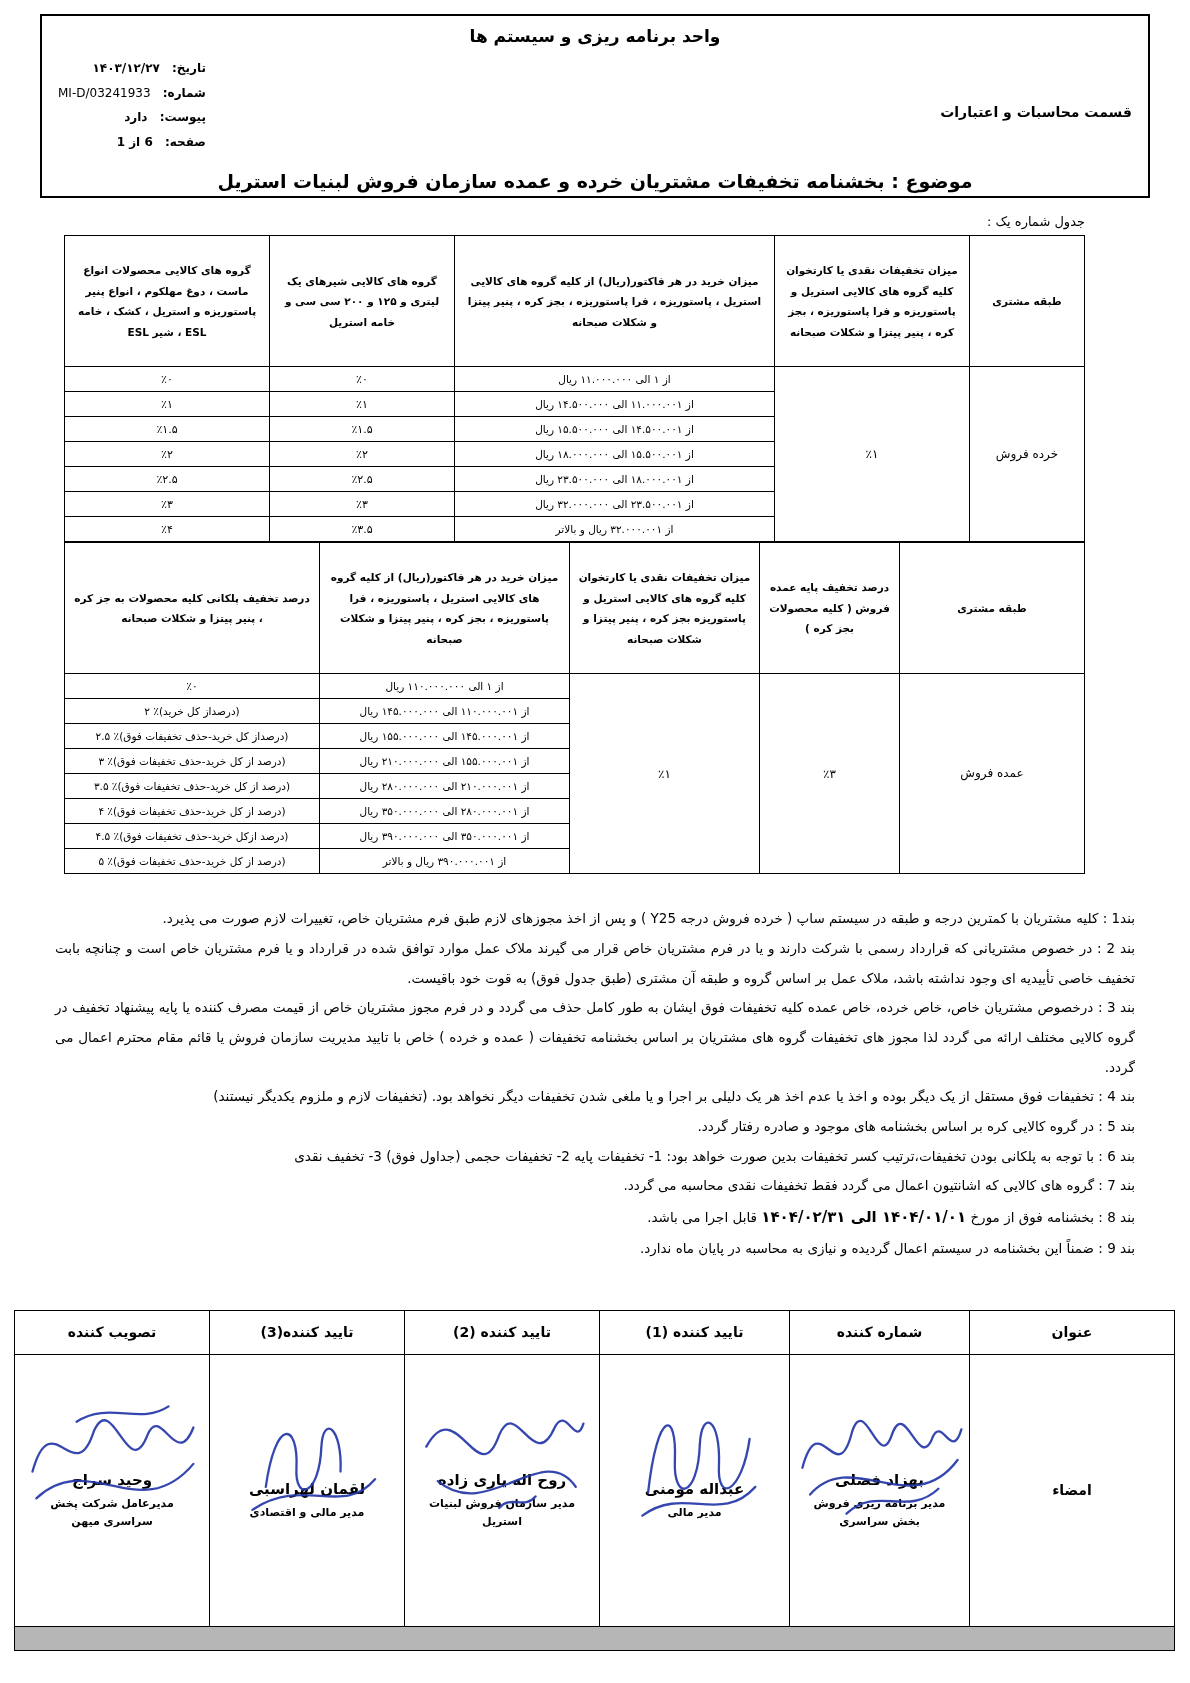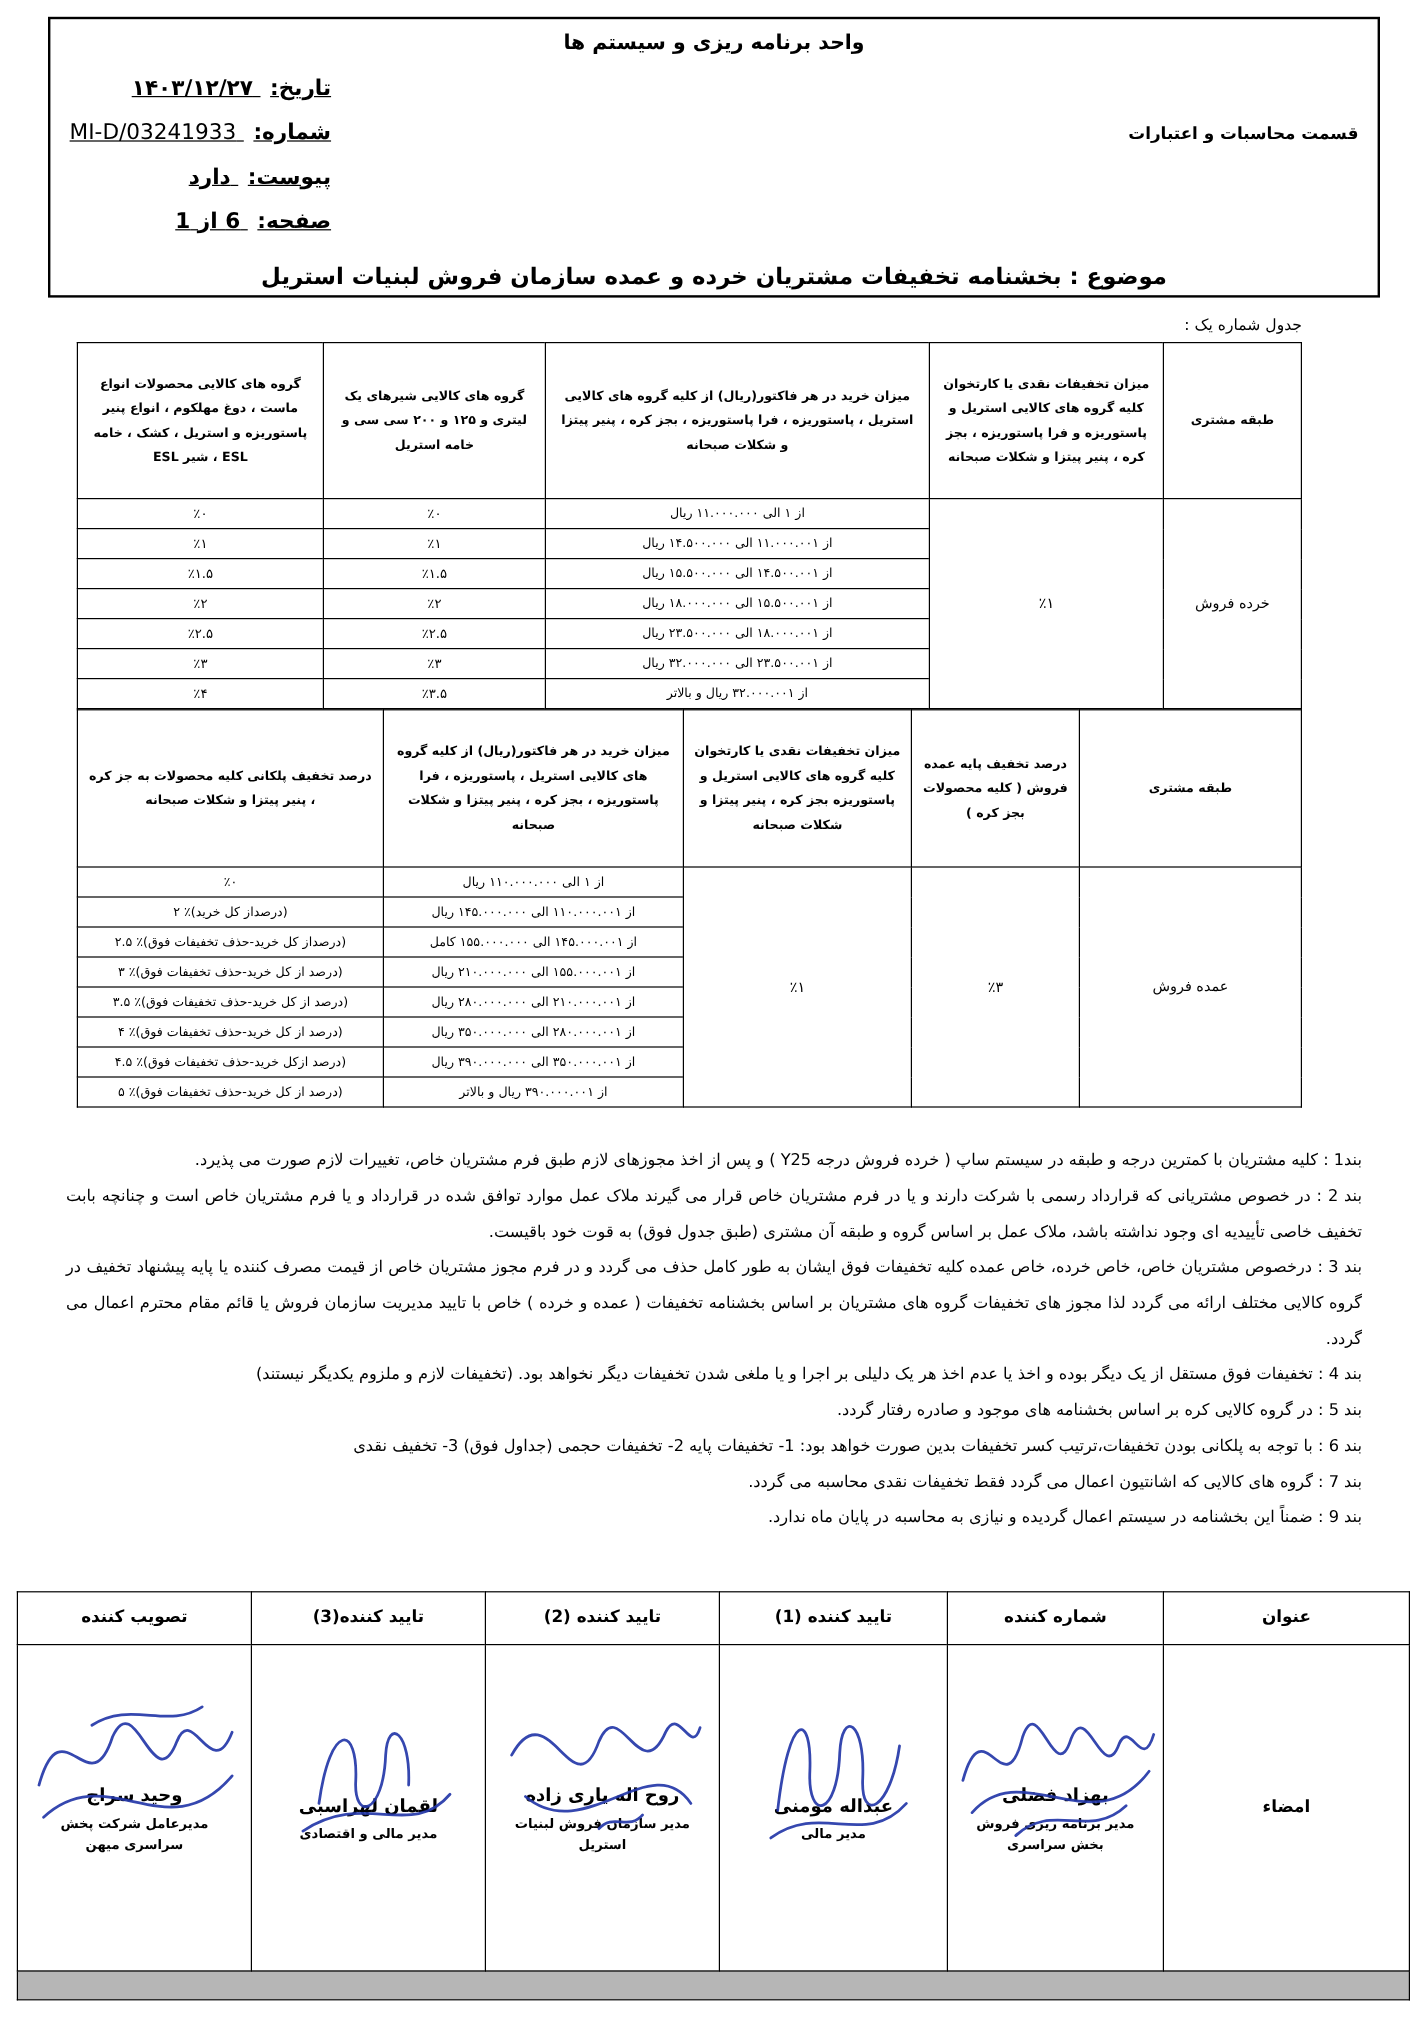--- a/index.html
+++ b/index.html
@@ -12,21 +12,21 @@
     direction: rtl;
     color: #000;
   }
   .page { padding: 14px 40px 30px; }
 
   
   .letterhead { border: 2px solid #000; padding: 8px 16px 4px; }
   .unit-title { text-align: center; font-weight: 700; font-size: 17px; margin-top: 2px; }
   .lh-mid { display: flex; justify-content: space-between; align-items: flex-start; margin-top: 10px; }
   .department { font-weight: 700; font-size: 14px; margin-top: 48px; margin-left: 30px; }
-  .meta { font-size: 18px; text-decoration: underline; }
+  .meta { font-size: 12px; }
   .meta-row { line-height: 2.05; font-weight: 700; }
   .meta-row .lbl { font-weight: 700; margin-left: 8px; }
   .meta-row .val { font-weight: 700; }
   .meta-row .val.plain { font-weight: 400; }
   .ltr { direction: ltr; unicode-bidi: isolate; }
   .subject { text-align: center; font-weight: 700; font-size: 19px; margin-top: 16px; }
 
   
   .tbl-caption { font-size: 13px; margin: 16px 65px 6px 0; }
   table.data {
@@ -177,21 +177,21 @@
         <td rowspan="8" class="merged ltr">٪۳</td>
         <td rowspan="8" class="merged ltr">٪۱</td>
         <td class="band">از ۱ الی ۱۱۰.۰۰۰.۰۰۰ ریال</td>
         <td class="stepped ltr">٪۰</td>
       </tr>
       <tr>
           <td class="band">از ۱۱۰.۰۰۰.۰۰۱ الی ۱۴۵.۰۰۰.۰۰۰ ریال</td>
           <td class="stepped ltr">۲ ٪(درصداز کل خرید)</td>
         </tr>
       <tr>
-          <td class="band">از ۱۴۵.۰۰۰.۰۰۱ الی ۱۵۵.۰۰۰.۰۰۰ کامل</td>
+          <td class="band">از ۱۴۵.۰۰۰.۰۰۱ الی ۱۵۵.۰۰۰.۰۰۰ ریال</td>
           <td class="stepped ltr">۲.۵ ٪(درصداز کل خرید-حذف تخفیفات فوق)</td>
         </tr>
       <tr>
           <td class="band">از ۱۵۵.۰۰۰.۰۰۱ الی ۲۱۰.۰۰۰.۰۰۰ ریال</td>
           <td class="stepped ltr">۳ ٪(درصد از کل خرید-حذف تخفیفات فوق)</td>
         </tr>
       <tr>
           <td class="band">از ۲۱۰.۰۰۰.۰۰۱ الی ۲۸۰.۰۰۰.۰۰۰ ریال</td>
           <td class="stepped ltr">۳.۵ ٪(درصد از کل خرید-حذف تخفیفات فوق)</td>
         </tr>
@@ -211,20 +211,21 @@
   </table>
 
   <div class="clauses">
     <p class="clause">بند1 : کلیه مشتریان با کمترین درجه و طبقه در سیستم ساپ ( خرده فروش درجه Y25 ) و پس از اخذ مجوزهای لازم طبق فرم مشتریان خاص، تغییرات لازم صورت می پذیرد.</p>
     <p class="clause">بند 2 : در خصوص مشتریانی که قرارداد رسمی با شرکت دارند و یا در فرم مشتریان خاص قرار می گیرند ملاک عمل موارد توافق شده در قرارداد و یا فرم مشتریان خاص است و چنانچه بابت تخفیف خاصی تأییدیه ای وجود نداشته باشد، ملاک عمل بر اساس گروه و طبقه آن مشتری (طبق جدول فوق) به قوت خود باقیست.</p>
     <p class="clause">بند 3 : درخصوص مشتریان خاص، خاص خرده، خاص عمده کلیه تخفیفات فوق ایشان به طور کامل حذف می گردد و در فرم مجوز مشتریان خاص از قیمت مصرف کننده یا پایه پیشنهاد تخفیف در گروه کالایی مختلف ارائه می گردد لذا مجوز های تخفیفات گروه های مشتریان بر اساس بخشنامه تخفیفات ( عمده و خرده ) خاص با تایید مدیریت سازمان فروش یا قائم مقام محترم اعمال می گردد.</p>
     <p class="clause">بند 4 : تخفیفات فوق مستقل از یک دیگر بوده و اخذ یا عدم اخذ هر یک دلیلی بر اجرا و یا ملغی شدن تخفیفات دیگر نخواهد بود. (تخفیفات لازم و ملزوم یکدیگر نیستند)</p>
     <p class="clause">بند 5 : در گروه کالایی کره بر اساس بخشنامه های موجود و صادره رفتار گردد.</p>
     <p class="clause">بند 6 : با توجه به پلکانی بودن تخفیفات،ترتیب کسر تخفیفات بدین صورت خواهد بود: 1- تخفیفات پایه 2- تخفیفات حجمی (جداول فوق) 3- تخفیف نقدی</p>
     <p class="clause">بند 7 : گروه های کالایی که اشانتیون اعمال می گردد فقط تخفیفات نقدی محاسبه می گردد.</p>
+    <p class="clause"><span>بند 8 : بخشنامه فوق از مورخ </span><span class="dates">۱۴۰۴/۰۱/۰۱ الی ۱۴۰۴/۰۲/۳۱</span><span> قابل اجرا می باشد.</span></p>
     <p class="clause">بند 9 : ضمناً این بخشنامه در سیستم اعمال گردیده و نیازی به محاسبه در پایان ماه ندارد.</p>
   </div>
 
   <div class="sig-wrap">
     <table class="sig">
       <colgroup>
         <col style="width:205px">
           <col style="width:180px">
           <col style="width:190px">
           <col style="width:195px">

